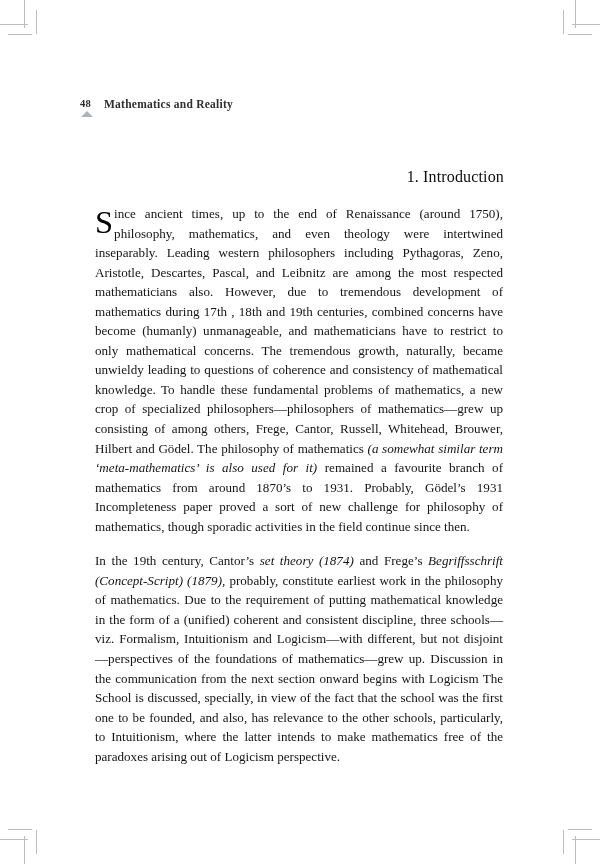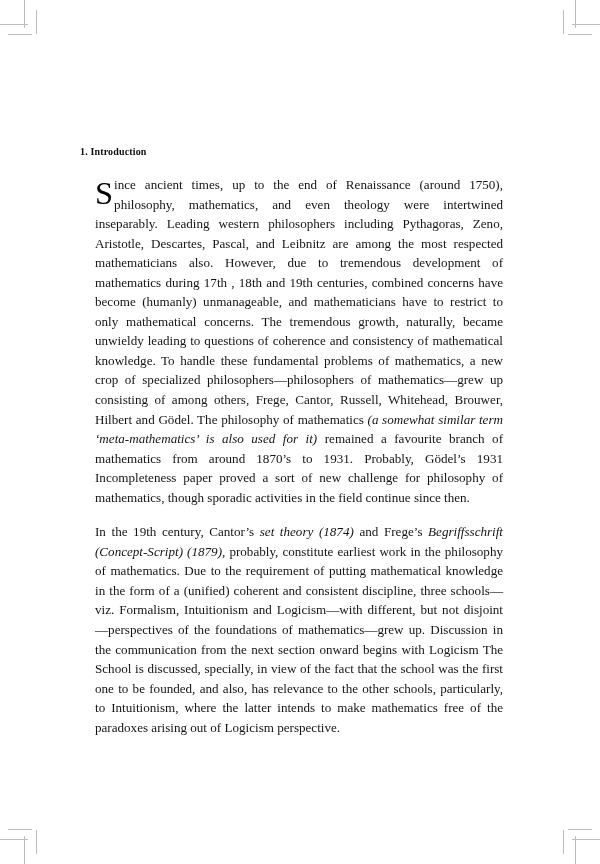--- a/index.html
+++ b/index.html
@@ -103,23 +103,23 @@
     top: 0px;
     font-size: 11.5px;
     font-weight: 700;
     letter-spacing: 0.25px;
     color: #2d2d2d;
   }
 
   
   .section-heading {
     display: block;
-    text-align: left;
-    font-size: 10px;
-    font-weight: 700;
+    text-align: right;
+    font-size: 16px;
+    font-weight: 400;
     letter-spacing: 0.15px;
     margin: 48px 0 0 0;
     color: #0d0d0d;
   }
 
   
   .body-block {
     margin-top: 18px;
     width: 412px;
     margin-left: 13px;
@@ -177,20 +177,25 @@
   </div>
   <div class="crop crop-br">
     <i class="h h1"></i>
       <i class="v v1"></i>
       <i class="h h2"></i>
       <i class="v v2"></i>
   </div>
 
   <div class="content">
 
+    <div class="running-head">
+      <span class="folio">48</span>
+      <span class="folio-ornament"></span>
+      <span class="head-title">Mathematics and Reality</span>
+    </div>
 
     <h2 class="section-heading">1. Introduction</h2>
 
     <div class="body-block">
       <p class="para has-dropcap">Since ancient times, up to the end of Renaissance (around 1750), philosophy, mathematics, and even theology were intertwined inseparably. Leading western philosophers including Pythagoras, Zeno, Aristotle, Descartes, Pascal, and Leibnitz are among the most respected mathematicians also. However, due to tremendous development of mathematics during 17th , 18th and 19th centuries, combined concerns have become (humanly) unmanageable, and mathematicians have to restrict to only mathematical concerns. The tremendous growth, naturally, became unwieldy leading to questions of coherence and consistency of mathematical knowledge. To handle these fundamental problems of mathematics, a new crop of specialized philosophers—philosophers of mathematics—grew up consisting of among others, Frege, Cantor, Russell, Whitehead, Brouwer, Hilbert and Gödel. The philosophy of mathematics <em>(a somewhat similar term ‘meta-mathematics’ is also used for it)</em> remained a favourite branch of mathematics from around 1870’s to 1931. Probably, Gödel’s 1931 Incompleteness paper proved a sort of new challenge for philosophy of mathematics, though sporadic activities in the field continue since then.</p>
       <p class="para">In the 19th century, Cantor’s <em>set theory (1874)</em> and Frege’s <em>Begriffsschrift (Concept-Script) (1879),</em> probably, constitute earliest work in the philosophy of mathematics. Due to the requirement of putting mathematical knowledge in the form of a (unified) coherent and consistent discipline, three schools—viz. Formalism, Intuitionism and Logicism—with different, but not disjoint—perspectives of the foundations of mathematics—grew up. Discussion in the communication from the next section onward begins with Logicism The School is discussed, specially, in view of the fact that the school was the first one to be founded, and also, has relevance to the other schools, particularly, to Intuitionism, where the latter intends to make mathematics free of the paradoxes arising out of Logicism perspective.</p>
     </div>
 
   </div>
 </div>

